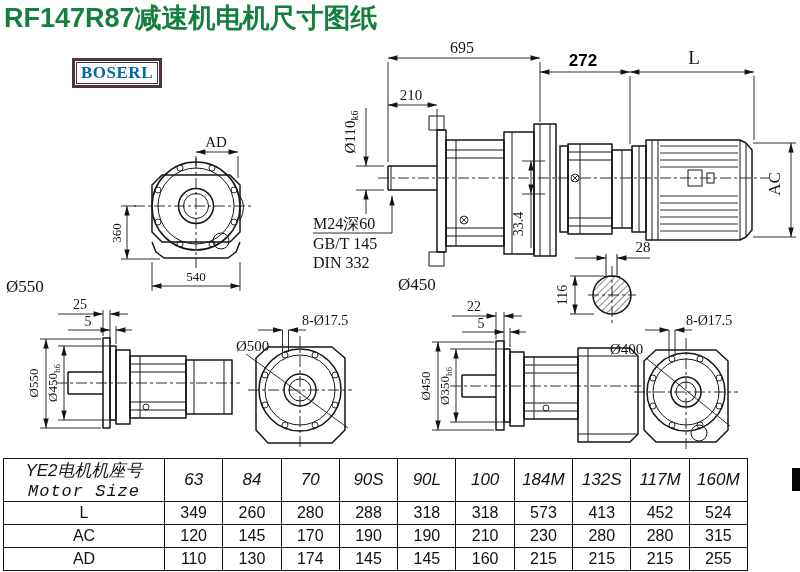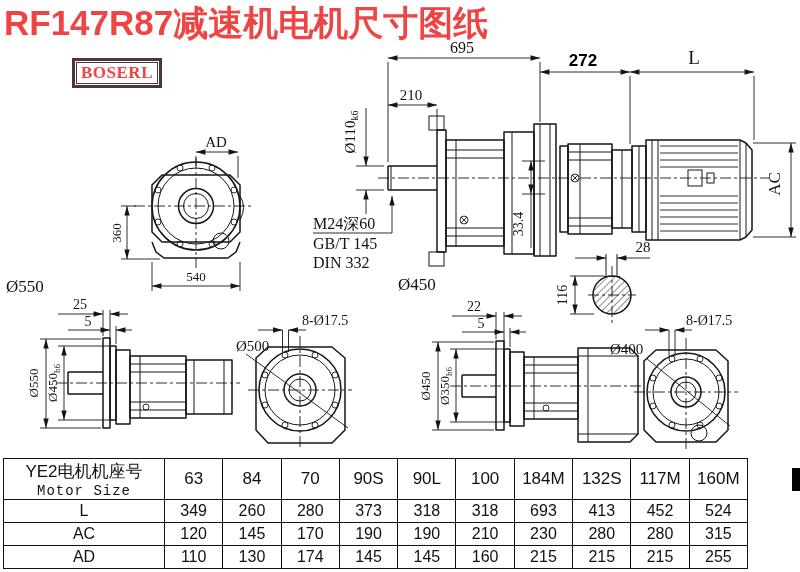--- a/index.html
+++ b/index.html
@@ -1,37 +1,37 @@
 <!DOCTYPE html>
 <html><head>
 <meta charset="utf-8">
 <style>
   html,body { margin:0; padding:0; background:#ffffff; }
   .page { position:relative; width:800px; height:572px; background:#ffffff; overflow:hidden;
           font-family:"Liberation Sans", sans-serif; }
-  .title { position:absolute; left:4px; top:0px; font-size:35px; font-weight:700; color:#ef4444;
+  .title { position:absolute; left:4px; top:0px; font-size:27px; font-weight:700; color:#15803d;
            letter-spacing:0px; white-space:nowrap; }
   .logo { position:absolute; left:72px; top:58px; border:3px solid #4e3638; background:#fdfdfd; padding:1px; }
-  .logo span { display:block; border:1px solid #4e3638; padding:0 4px; color:#ef4444;
+  .logo span { display:block; border:1px solid #4e3638; padding:0 4px; color:#0369a1;
                font:bold 17px "Liberation Serif", serif; letter-spacing:0.5px; }
   svg.draw { position:absolute; left:0; top:0; }
   .ol  { fill:none; stroke:#161616; stroke-width:1.5; stroke-linejoin:round; }
   .ol2 { fill:none; stroke:#161616; stroke-width:1.0; }
   .dl  { fill:none; stroke:#161616; stroke-width:0.9; }
   .cl  { fill:none; stroke:#161616; stroke-width:0.9; stroke-dasharray:11 3 3 3; }
   .t   { font-family:"Liberation Serif", serif; fill:#141414; }
   .tb  { font-family:"Liberation Sans", sans-serif; fill:#000; font-weight:700; }
   .dim-table { position:absolute; left:3px; top:458px; width:745px; border-collapse:collapse;
                table-layout:fixed; background:#fff; }
   .dim-table th, .dim-table td { border:1.6px solid #111; text-align:center; vertical-align:middle;
                padding:0; color:#111; font-weight:normal; }
-  .dim-table thead th { height:40px; font-size:17px; }
+  .dim-table thead th { height:40px; font-size:17px;font-style:italic; }
   .dim-table tbody td { height:22px; font-size:16px; }
   th.c1 { width:160px; font-size:16px; }
-  .hdr2 { font-family:"Liberation Mono", monospace; font-size:14px; letter-spacing:1px; }
+  .hdr2 { font-family:"Liberation Mono", monospace; font-size:17px; letter-spacing:1px; }
   .edge-mark { position:absolute; left:792px; top:468px; width:8px; height:23px; background:#050505; }
 </style>
 </head>
 <body>
 
 <div class="page">
 
   <div class="title">RF147R87减速机电机尺寸图纸</div>
   <div class="logo">
     <span>BOSERL</span>
@@ -359,24 +359,24 @@
           <th>117M</th>
           <th>160M</th>
         </tr>
     </thead>
     <tbody>
         <tr>
           <td>L</td>
           <td>349</td>
           <td>260</td>
           <td>280</td>
-          <td>373</td>
+          <td>288</td>
           <td>318</td>
           <td>318</td>
-          <td>693</td>
+          <td>573</td>
           <td>413</td>
           <td>452</td>
           <td>524</td>
         </tr>
         <tr>
           <td>AC</td>
           <td>120</td>
           <td>145</td>
           <td>170</td>
           <td>190</td>

